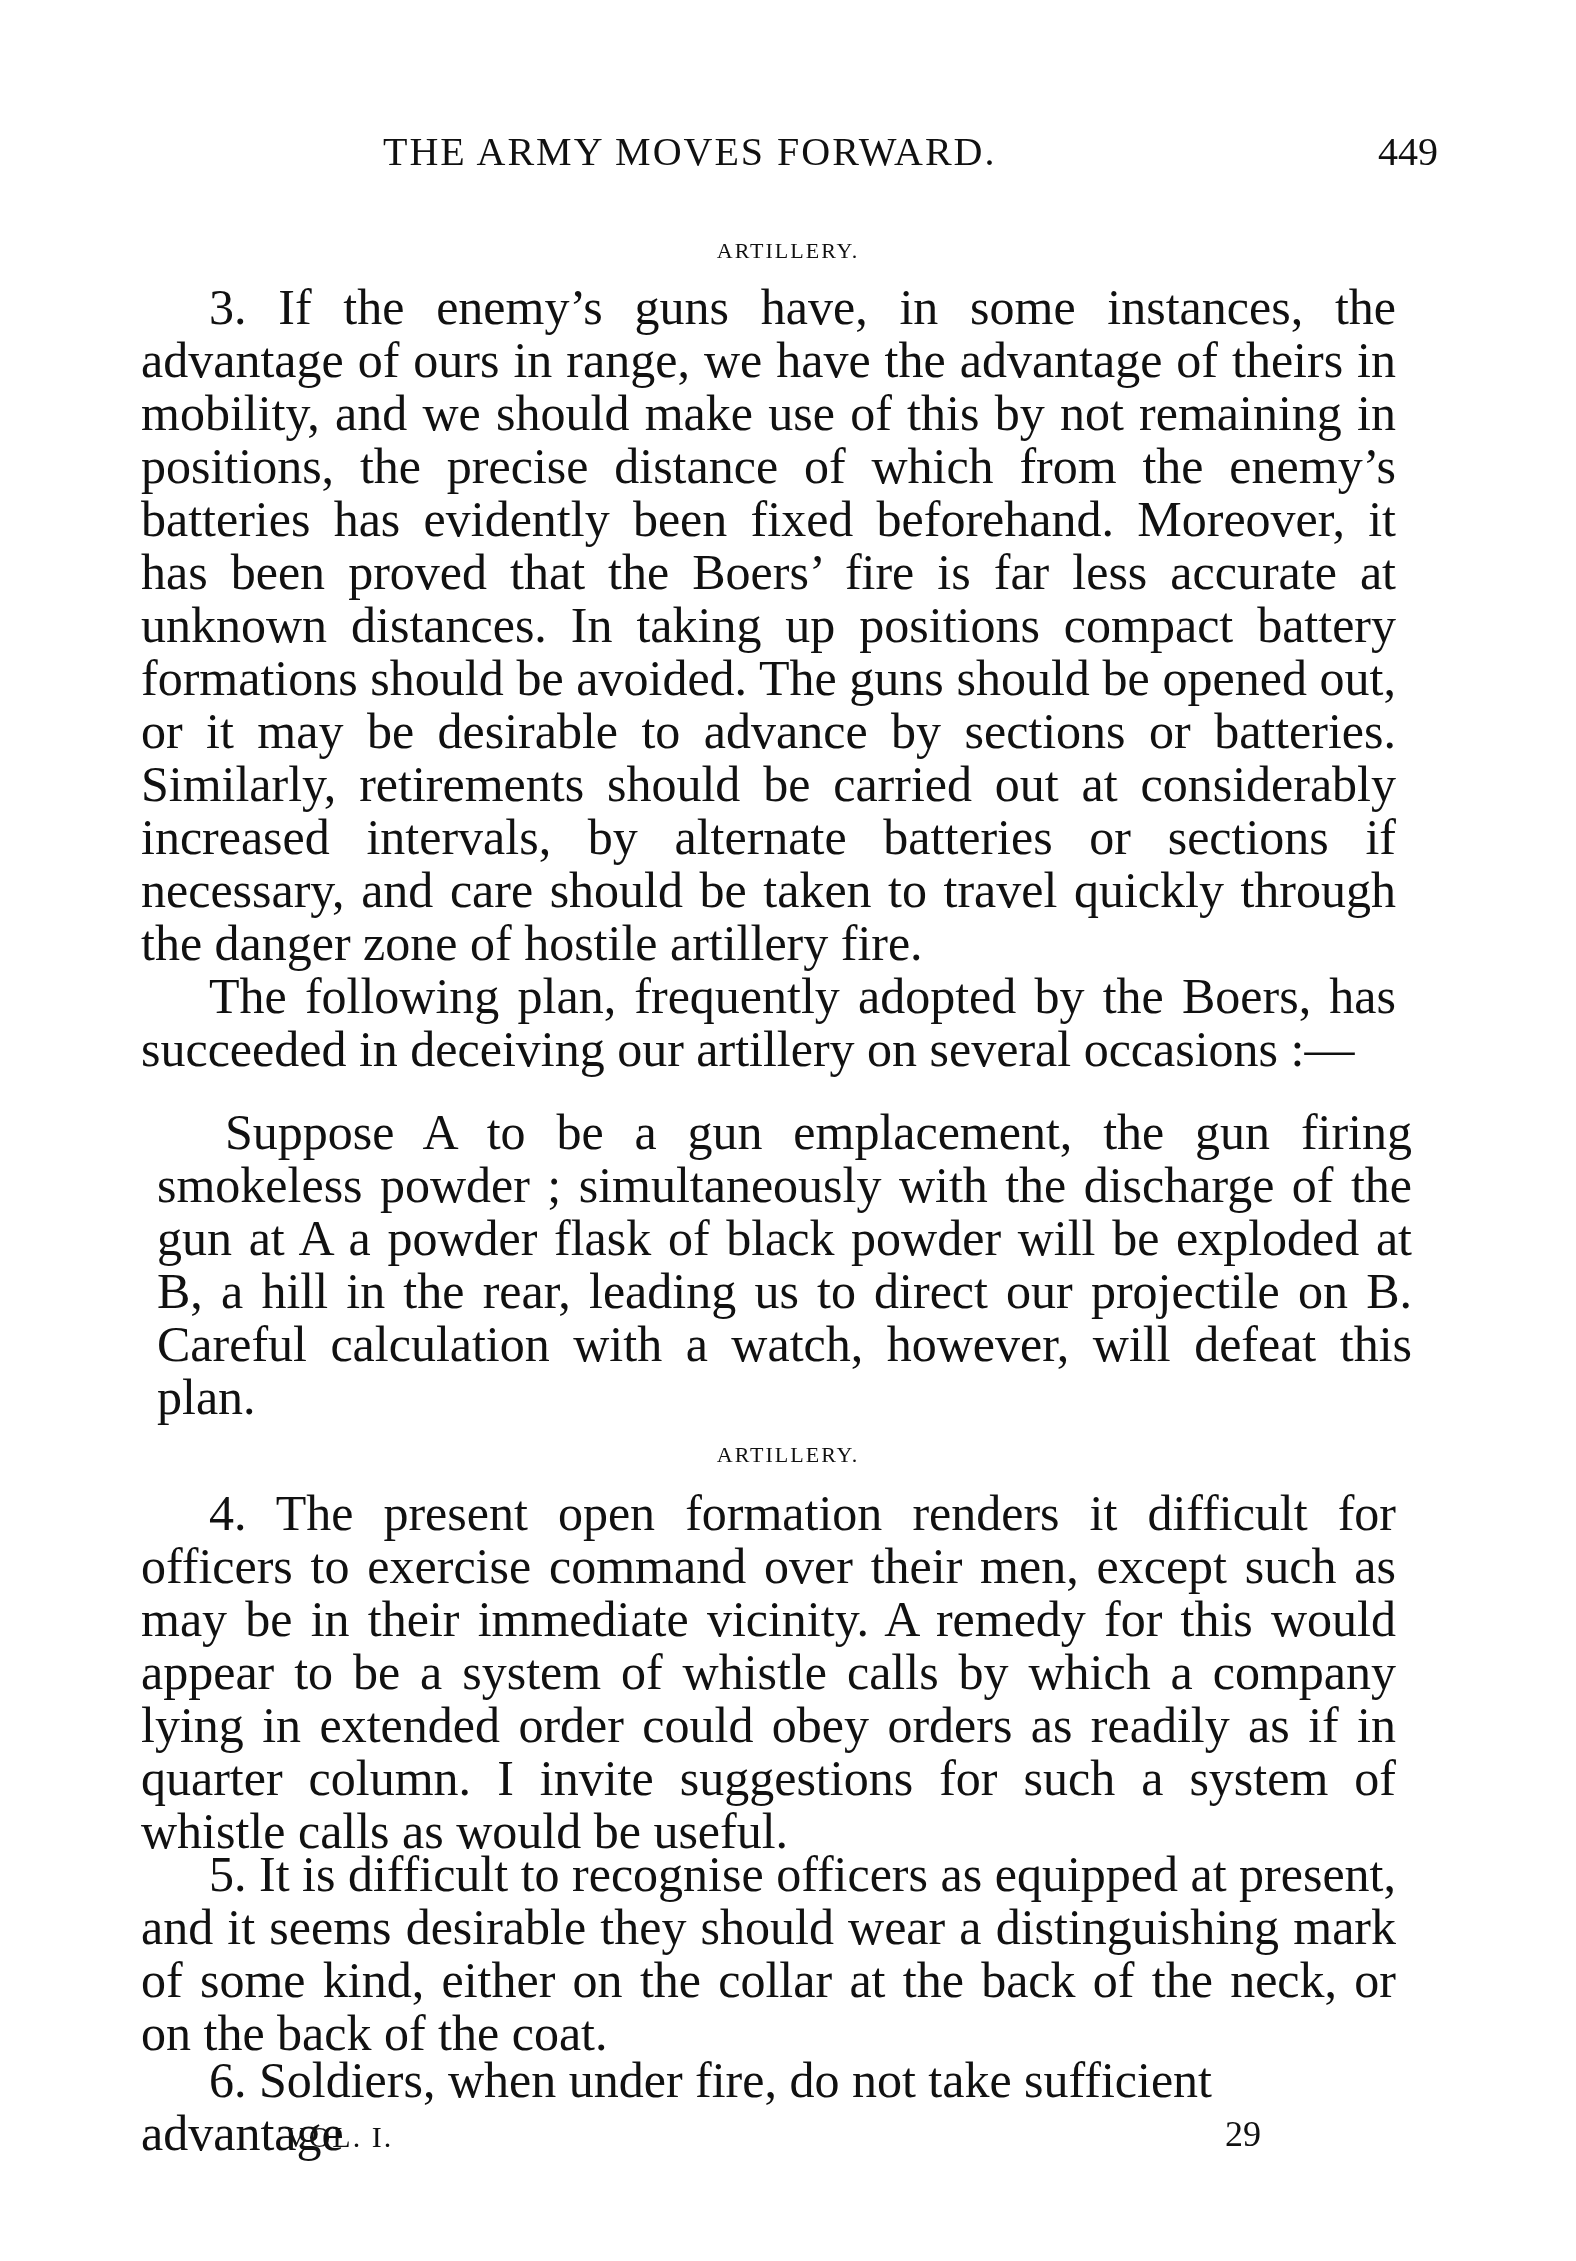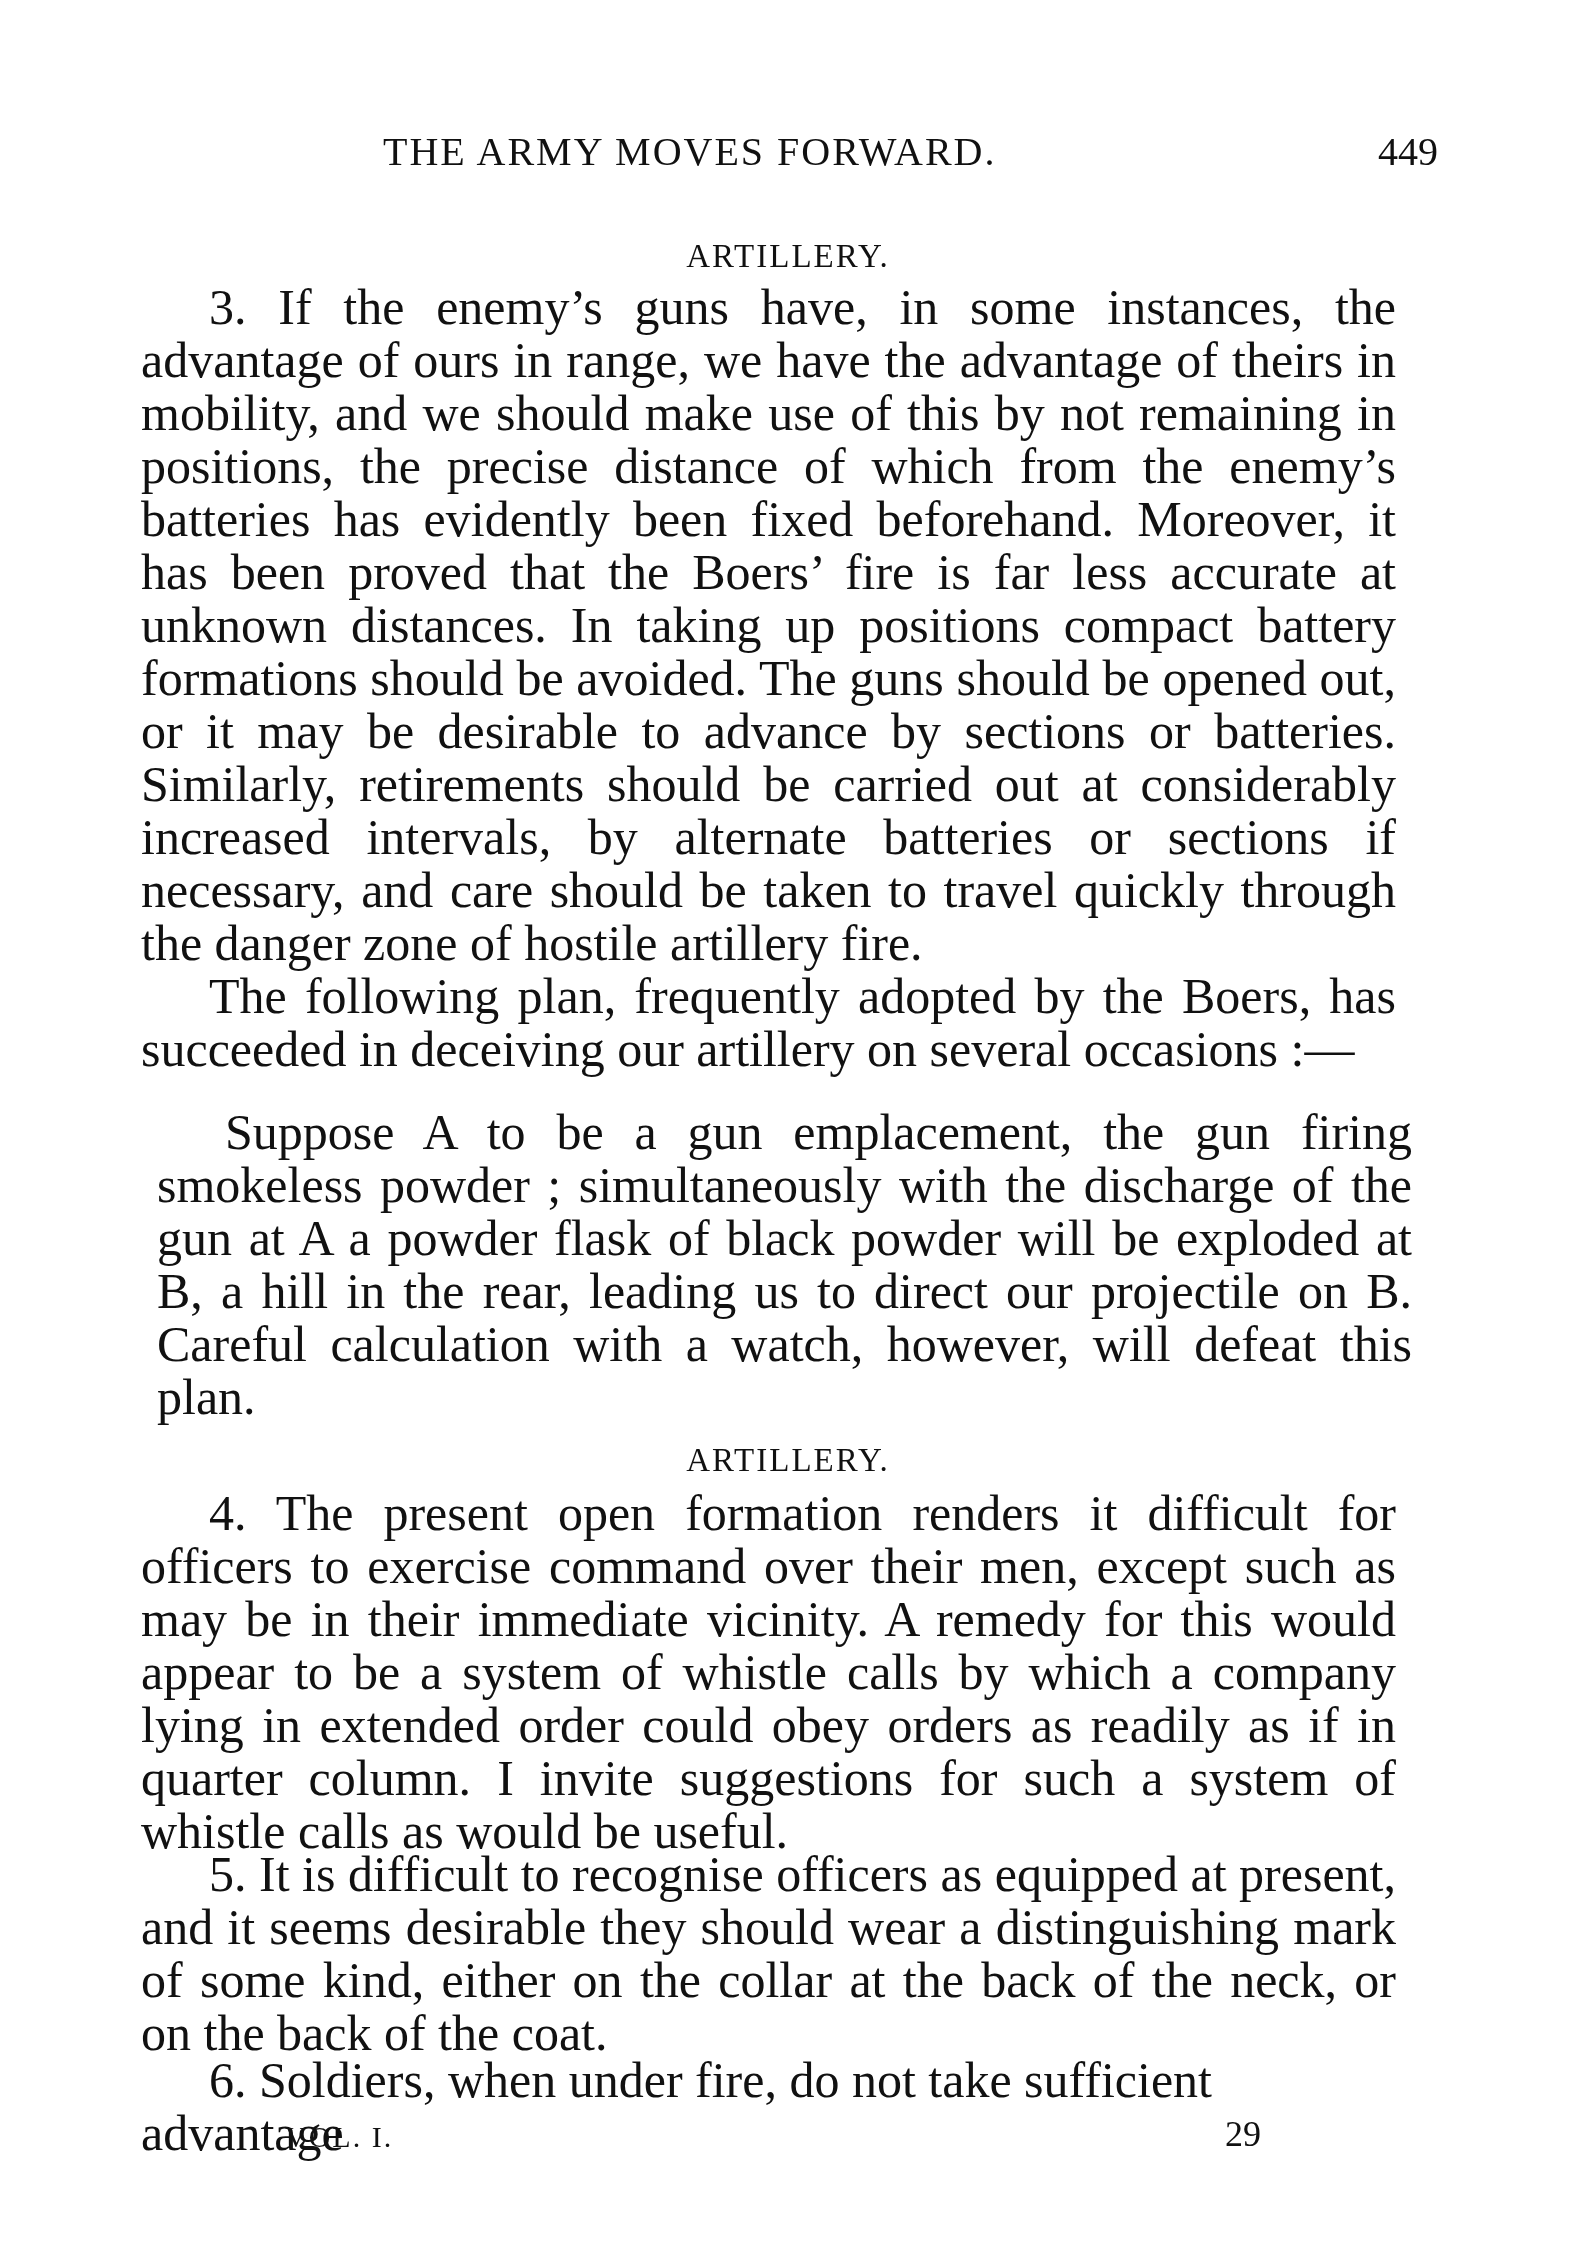--- a/index.html
+++ b/index.html
@@ -2,21 +2,21 @@
 <html><head>
 <meta charset="utf-8">
 <style>
   html, body { margin:0; padding:0; background:#fff; }
   body { width:1576px; height:2261px; position:relative; overflow:hidden;
          font-family:"Liberation Serif","DejaVu Serif",serif; color:#111; }
   .page { position:absolute; left:0; top:0; width:1399px; height:2261px; }
   .running-head { position:absolute; top:128px; left:383px; font-size:40px; letter-spacing:2px; }
   .page-num { position:absolute; top:128px; left:1330px; font-size:40px;margin-left:48px; }
   .section-head { position:absolute; left:0; width:1576px; text-align:center;
-                  font-size:33px; letter-spacing:2px; }
+                  font-size:22px; letter-spacing:2px; }
   .para { position:absolute; left:141px; width:1255px; font-size:50px;
           line-height:53px; text-align:justify; }
   .indent { text-indent:68px; }
   .foot-vol { position:absolute; top:2120px; left:285px; font-size:30px; letter-spacing:2px;text-align:right; }
   .foot-sig { position:absolute; top:2113px; left:1225px; font-size:36px; }
 </style>
 </head>
 <body>
 
 <div class="page">

